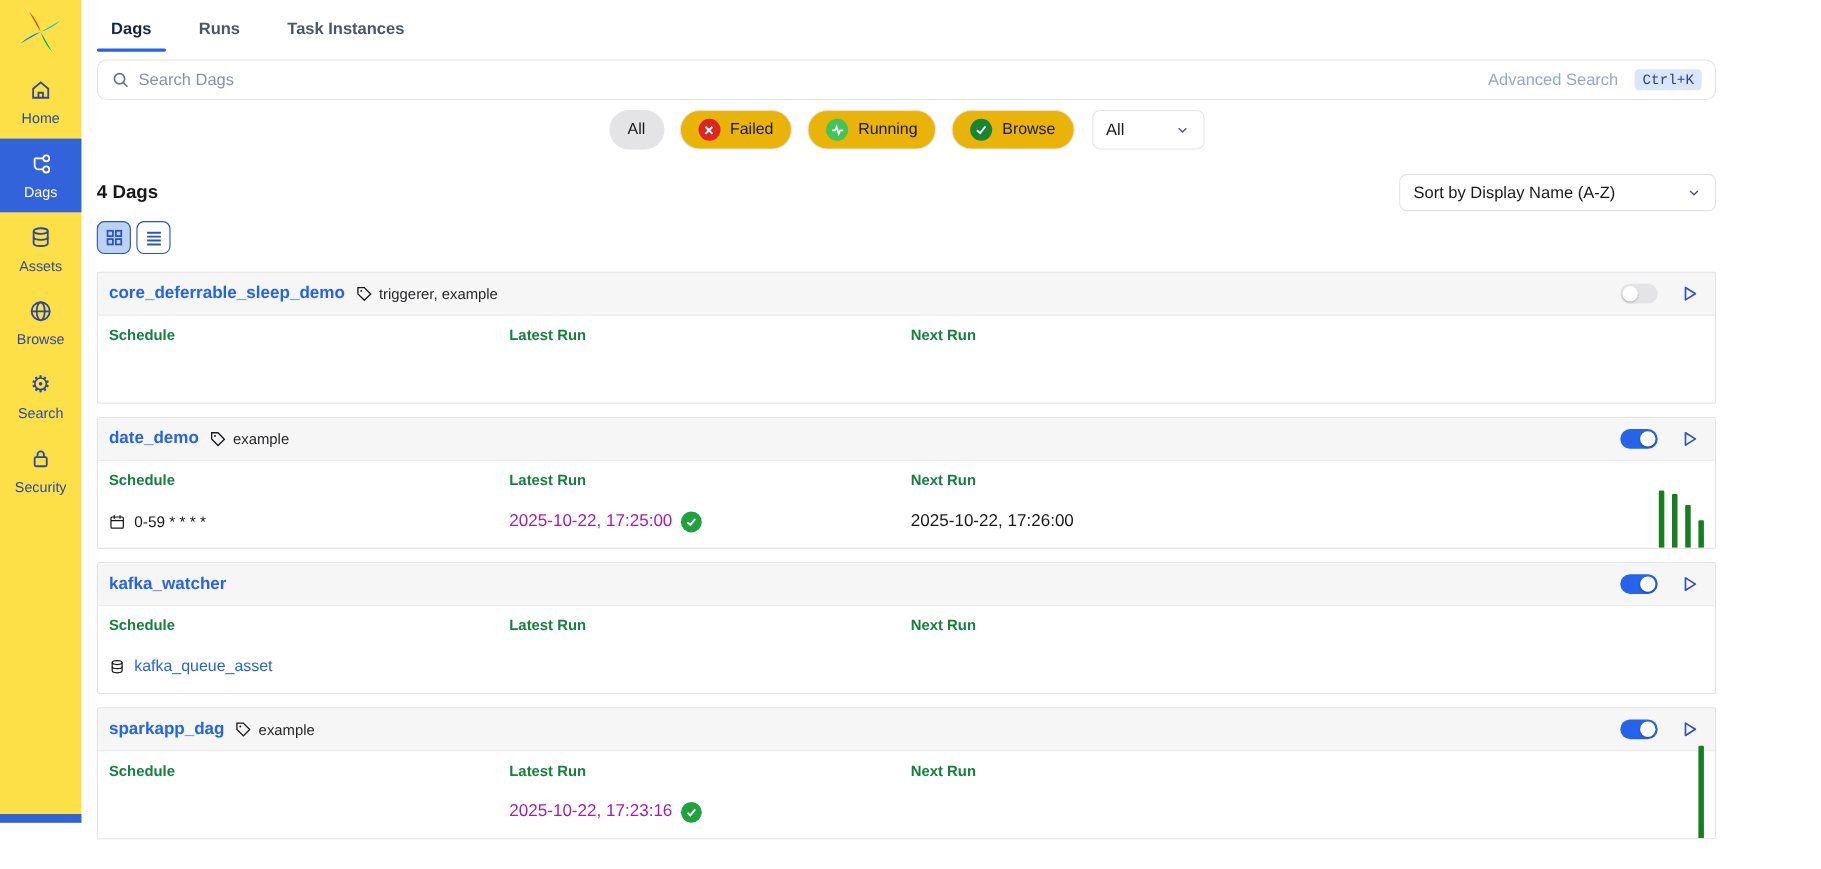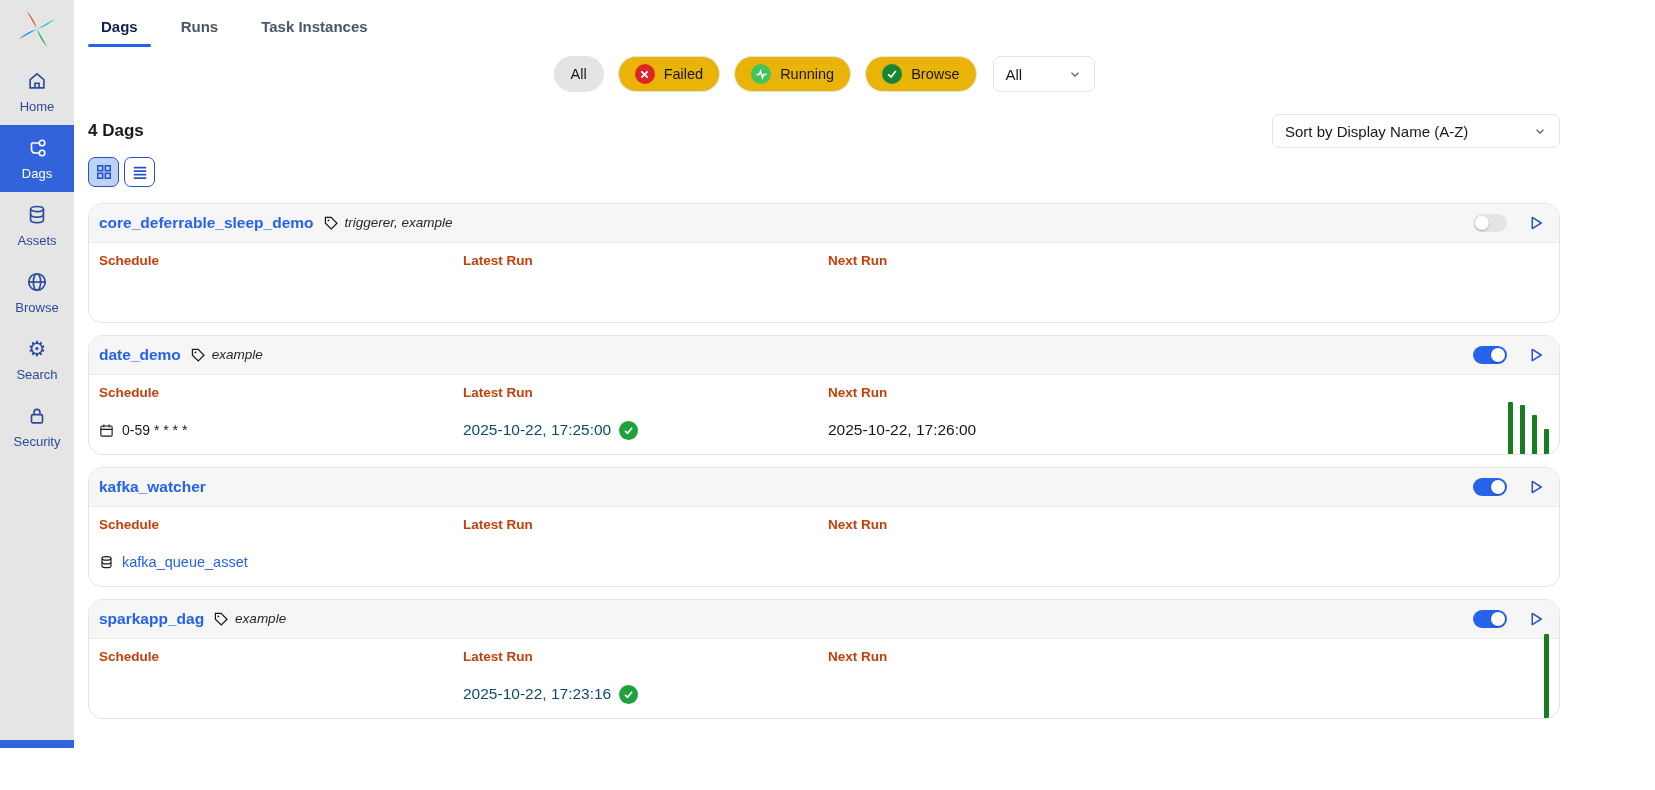--- a/index.html
+++ b/index.html
@@ -1,21 +1,21 @@
 <!DOCTYPE html>
 <html><head>
 <meta charset="utf-8">
 <style>
   * { box-sizing: border-box; margin: 0; padding: 0; }
   html,body { width:1655px; height:790px; background:#fff; overflow:hidden;
               font-family:"Liberation Sans", sans-serif; color:#18181b; }
   .app { display:flex; height:748px; }
 
   
-  .sidebar { width:74px; background:#e5e5e5; display:flex; flex-direction:column;
+  .sidebar { width:74px; background:#fde047; display:flex; flex-direction:column;
              align-items:center; position:relative; flex-shrink:0; }
   .logo { margin:8px 0 4px; }
   .side-item { width:74px; padding:12px 0 11px; display:flex; flex-direction:column;
                align-items:center; gap:7px; color:#2b4a9e; font-size:13px; cursor:pointer; }
   .side-item svg { stroke:currentColor; }
   .side-item .gearchar { font-size:21px; line-height:22px; height:22px; }
   .side-item.active { background:#3263da; color:#ffffff; }
   .side-bottom-strip { position:absolute; bottom:0; left:0; width:74px; height:8px; background:#3263da; }
 
   
@@ -56,40 +56,40 @@
   .count { font-size:17px; font-weight:700; }
   .sortbox { width:288px; height:34px; font-size:15px; }
 
   .view-toggles { margin-top:9px; display:flex; gap:5px; }
   .vbtn { width:31px; height:30px; border:1px solid #2b51c7; border-radius:7px; background:#fff;
           display:flex; align-items:center; justify-content:center; color:#2b51c7; cursor:pointer; }
   .vbtn.active { background:#bcd3f5; }
 
   
   .dag-list { margin-top:16px; display:flex; flex-direction:column; gap:12px; }
-  .card { border:1px solid #e4e4e7; border-radius:14px; background:#fff; overflow:hidden; }
+  .card { border:1px solid #e4e4e7; border-radius:2px; background:#fff; overflow:hidden; }
   .card-head { background:#f6f6f7; height:39px; display:flex; align-items:center;
                padding:0 14px 0 10px; border-bottom:1px solid #ececef; }
   .dag-name { color:#2563eb; font-weight:700; font-size:15.5px; text-decoration:none; cursor:pointer; }
-  .tags { display:flex; gap:6px; margin-left:9px; font-size:13.5px; color:#27272a;font-style:italic; }
+  .tags { display:flex; align-items:center; gap:6px; margin-left:9px; font-size:13.5px; color:#27272a; }
   .head-right { margin-left:auto; display:flex; align-items:center; gap:20px; }
   .toggle { width:34px; height:18px; border-radius:9px; background:#e4e4e7; position:relative; cursor:pointer; }
   .toggle .knob { position:absolute; top:2px; left:2px; width:14px; height:14px; border-radius:50%;
                   background:#fff; box-shadow:0 1px 2px rgba(0,0,0,.25); transition:left .1s; }
   .toggle.on { background:#2563eb; }
   .toggle.on .knob { left:18px; }
   .play-btn { background:none; border:none; cursor:pointer; display:flex; padding:0; }
 
   .card-body { position:relative; display:grid; grid-template-columns:364px 365px 1fr;
                padding:10px 0 8px 10px; }
-  .col-label { font-size:13.5px; font-weight:700; color:#c2410c; }
+  .col-label { font-size:13.5px; font-weight:700; color:#15803d; }
   .col-value { margin-top:14px; min-height:32px; display:flex; align-items:center; gap:8px; }
   .cron { font-size:14px; }
   .asset-link { font-size:14.5px; color:#2563eb; cursor:pointer; }
-  .run-link { font-size:15.5px; color:#0c4a6e; cursor:pointer; }
+  .run-link { font-size:15.5px; color:#a21caf; cursor:pointer; }
   .next-run { font-size:15.5px; color:#18181b; }
   .badge { width:19px; height:19px; border-radius:50%; background:#1fa23c; display:flex;
            align-items:center; justify-content:center; flex-shrink:0; }
   .bars { position:absolute; right:10px; bottom:0; display:flex; align-items:flex-end; gap:7px; }
   .bar { width:5px; background:#177d20; border-radius:1px 1px 0 0; cursor:pointer; }
 </style>
 </head>
 <body>
 
 <div class="app">
@@ -157,20 +157,29 @@
 
   <main class="main">
     <div class="content">
 
       <div class="tabs">
         <div class="tab active">Dags</div>
         <div class="tab">Runs</div>
         <div class="tab">Task Instances</div>
       </div>
 
+      <div class="searchbar">
+        <svg width="17" height="17" viewBox="0 0 20 20" fill="none" stroke="#6b7280" stroke-width="1.8">
+          <circle cx="9" cy="9" r="5.5"></circle>
+            <path d="M13.2 13.2 L17.5 17.5"></path>
+        </svg>
+        <input value="" placeholder="Search Dags" style="">
+        <span class="adv-link">Advanced Search</span>
+        <span class="kbd">Ctrl+K</span>
+      </div>
 
       <div class="filters">
         <div class="chip active">
           <span>All</span>
         </div>
         <div class="chip">
           <span class="dot red">
             <svg width="11" height="11" viewBox="0 0 12 12" stroke="#fff" stroke-width="2" fill="none">
                 <path d="M2.5 2.5 L9.5 9.5 M9.5 2.5 L2.5 9.5"></path>
               </svg>

